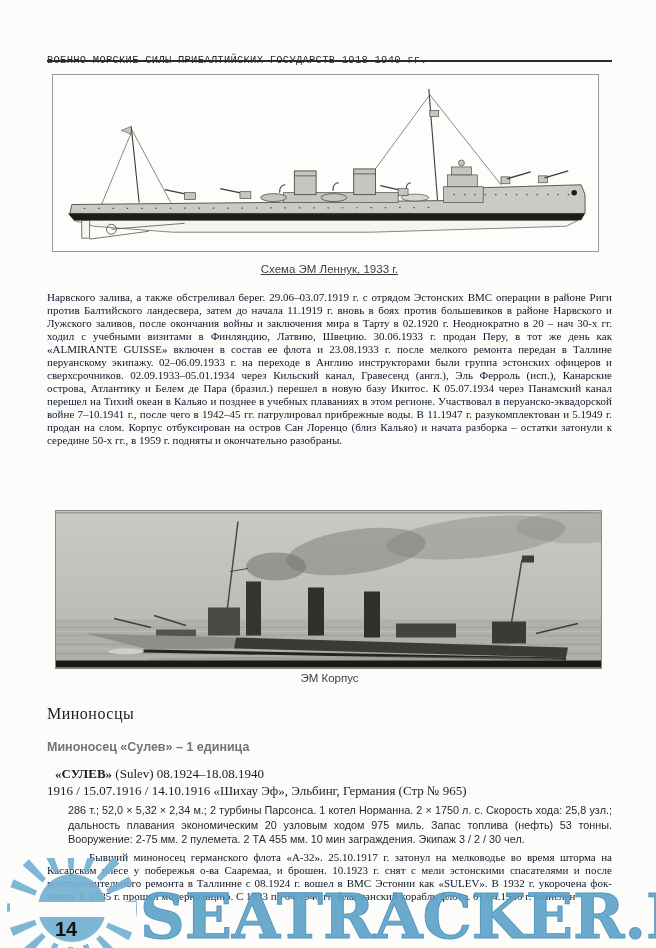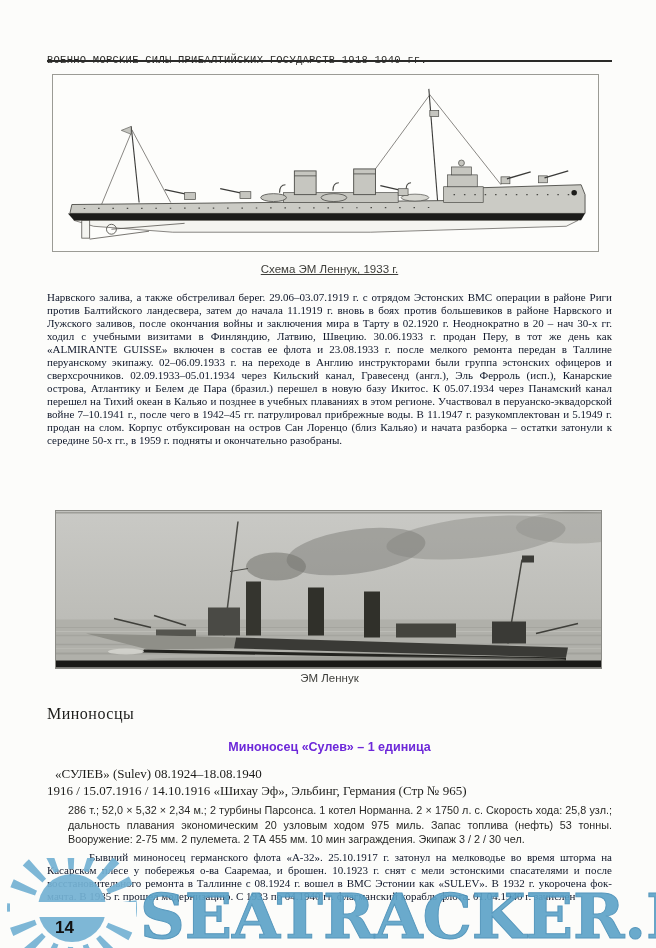--- a/index.html
+++ b/index.html
@@ -28,36 +28,36 @@
   .cap-photo{top:672px;}
   .body-par{
     font-size:11px;line-height:13px;text-align:justify;color:#0f172a;
   }
   .par-intro{top:291px;}
   .photo-frame{left:55px;top:510px;width:545px;height:157px;border:1px solid #8a8a85;}
   .section-title{
     top:705px;font-size:16px;letter-spacing:.5px;text-align:left;color:#1c1c1a;
   }
   .section-subtitle{
-    top:740px;text-align:center;font-family:"Liberation Sans",sans-serif;
-    font-weight:bold;font-size:12.5px;color:#6d28d9;
+    top:740px;text-align:left;font-family:"Liberation Sans",sans-serif;
+    font-weight:bold;font-size:12.5px;color:#737373;
   }
   .entry-line1{left:55px;top:766px;font-size:13px;}
-  .entry-line1 .bold{font-weight:normal;text-align:center;}
+  .entry-line1 .bold{font-weight:bold;text-align:center;}
   .entry-line2{left:47px;top:783px;font-size:13px;}
   .specs{
     left:68px;top:803px;width:544px;
     font-family:"Liberation Sans",sans-serif;font-size:10.8px;line-height:14.6px;
     text-align:justify;color:#2a2a28;
   }
   .par-history{top:851px;text-indent:42px;}
   .watermark{left:0;top:858px;width:656px;height:90px;pointer-events:none;opacity:.92;}
   .page-number{
     left:55px;top:918px;font-family:"Liberation Sans",sans-serif;
-    font-weight:bold;font-size:17px;color:#111;z-index:5;
+    font-weight:bold;font-size:20px;color:#111;z-index:5;
   }
   svg{display:block;}
 </style>
 </head>
 <body>
 
 <div class="abs content header-title">ВОЕННО-МОРСКИЕ СИЛЫ ПРИБАЛТИЙСКИХ ГОСУДАРСТВ 1918–1940 гг.</div>
 <div class="abs content header-rule"></div>
 
 <div class="abs fig-frame">
@@ -161,21 +161,21 @@
 
     <polygon points="30,122 180,126 178,137 92,138" fill="#8f8f88"></polygon>
     <polygon points="180,126 512,136 510,146 178,137" fill="#3a3a36"></polygon>
     <polygon points="88,138 510,146 510,149 86,141" fill="#23231f"></polygon>
     <ellipse cx="70" cy="140" rx="18" ry="3" fill="#d8d8d2" opacity=".8"></ellipse>
     <ellipse cx="300" cy="148" rx="210" ry="3" fill="#8f8f89" opacity=".5"></ellipse>
     <rect x="0" y="0" width="545" height="2" fill="#8a8a85" opacity=".7"></rect>
     <rect x="0" y="149" width="545" height="7" fill="#191917"></rect>
   </svg>
 </div>
-<div class="abs content caption cap-photo">ЭМ Леннук</div>
+<div class="abs content caption cap-photo">ЭМ Корпус</div>
 
 <div class="abs content section-title">Миноносцы</div>
 <div class="abs content section-subtitle">Миноносец «Сулев» – 1 единица</div>
 
 <div class="abs entry-line1"><span class="bold">«СУЛЕВ»</span><span> (Sulev) 08.1924–18.08.1940</span></div>
 <div class="abs entry-line2">1916 / 15.07.1916 / 14.10.1916 «Шихау Эф», Эльбинг, Германия (Стр № 965)</div>
 <div class="abs specs">286 т.; 52,0 × 5,32 × 2,34 м.; 2 турбины Парсонса. 1 котел Норманна. 2 × 1750 л. с. Скорость хода: 25,8 узл.; дальность плавания экономическим 20 узловым ходом 975 миль. Запас топлива (нефть) 53 тонны. Вооружение: 2-75 мм. 2 пулемета. 2 ТА 455 мм. 10 мин заграждения. Экипаж 3 / 2 / 30 чел.</div>
 <div class="abs content body-par par-history">Бывший миноносец германского флота «А-32». 25.10.1917 г. затонул на мелководье во время шторма на Касарском плесе у побережья о-ва Сааремаа, и брошен. 10.1923 г. снят с мели эстонскими спасателями и после восстановительного ремонта в Таллинне с 08.1924 г. вошел в ВМС Эстонии как «SULEV». В 1932 г. укорочена фок-мачта. В 1935 г. прошел модернизацию. С 1933 по 04.1940 гг. флагманский корабль флота. 01.04.1940 г. зачислен</div>
 
 <div class="abs watermark">

